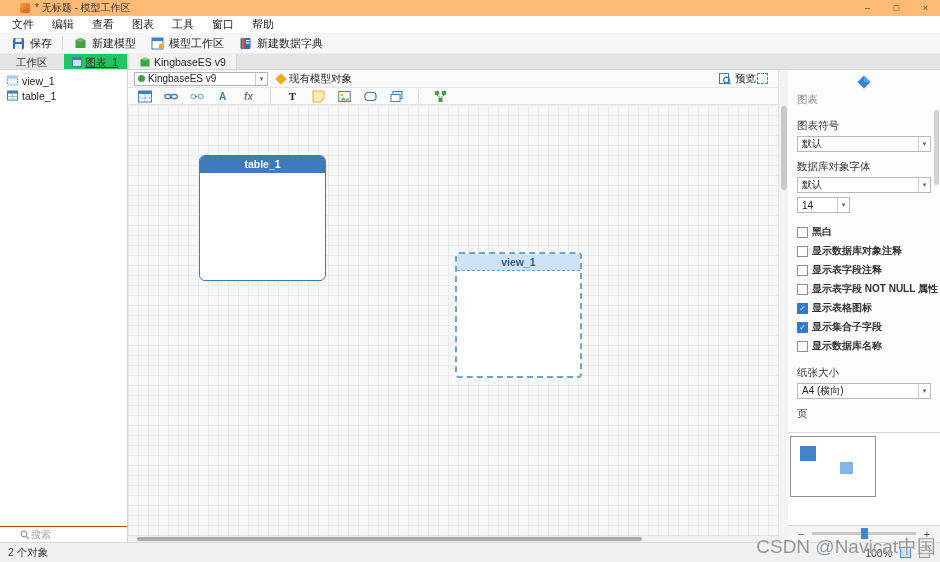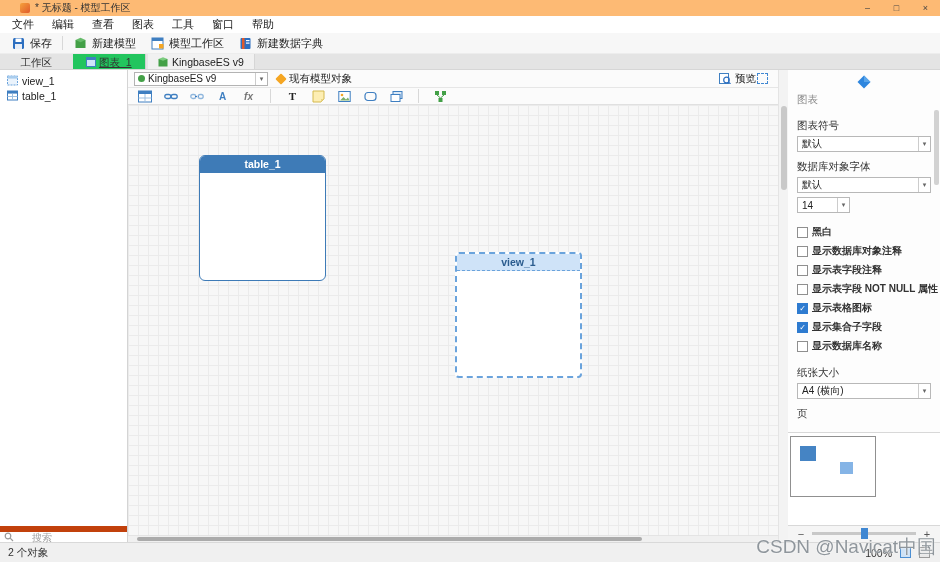--- a/index.html
+++ b/index.html
@@ -19,34 +19,34 @@
   .menu-item{padding:0 9px;line-height:17px;font-size:11px;color:#222;}
 
   
   .toolbar{height:21px;background:#f7f7f7;display:flex;align-items:center;padding-left:4px;border-bottom:1px solid #ededed;}
   .tb-btn{display:flex;align-items:center;gap:4px;padding:0 7px;height:21px;font-size:11px;color:#222;}
   .tb-sep{width:1px;height:14px;background:#d8d8d8;margin:0 3px;}
   .tb-btn svg{display:block;}
 
   
   .tabrow{height:16px;background:#e4e4e4;display:flex;border-bottom:1px solid #d6d6d6;}
-  .left-tabs{width:146px;display:flex;border-right:1px solid #cfcfcf;flex:0 0 auto;}
+  .left-tabs{width:128px;display:flex;border-right:1px solid #cfcfcf;flex:0 0 auto;}
   .ltab{flex:1;display:flex;align-items:center;justify-content:center;gap:3px;font-size:10.5px;color:#333;line-height:16px;}
   .ltab.active{background:#22c55e;text-decoration:underline;}
   .doc-tabs{flex:1;display:flex;padding-left:2px;}
   .dtab{display:flex;align-items:center;gap:4px;padding:0 10px;background:#f1f1f1;font-size:10.5px;color:#222;border-right:1px solid #d6d6d6;}
 
   
   .content{display:flex;height:472px;}
 
   
   .left-panel{width:128px;flex:0 0 auto;background:#fff;border-right:1px solid #d4d4d4;display:flex;flex-direction:column;}
   .tree{flex:1;padding-top:3px;}
   .tree-row{height:15px;display:flex;align-items:center;gap:4px;padding-left:7px;font-size:10.5px;color:#222;}
-  .searchbox{height:16px;border-top:6px solid #c2410c;display:flex;align-items:center;gap:18px;padding:0 4px;}
+  .searchbox{height:16px;border-top:1px solid #c2410c;display:flex;align-items:center;gap:1px;padding:0 20px;}
   .searchbox input{border:none;outline:none;flex:1;min-width:0;font-size:10px;font-family:inherit;color:#444;background:transparent;}
   .searchbox input::placeholder{color:#a0a0a0;}
 
   
   .main{flex:1;min-width:0;display:flex;flex-direction:column;background:#fff;}
   .bar1{height:18px;background:#fbfbfb;display:flex;align-items:center;gap:9px;padding:0 6px;border-bottom:1px solid #e6e6e6;}
   .db-select{width:134px;height:14px;border:1px solid #b3b3b3;background:#fff;display:flex;align-items:center;gap:3px;padding-left:3px;font-size:10px;color:#222;}
   .dot{width:7px;height:7px;border-radius:50%;background:#43a047;flex:0 0 auto;}
   .chev{margin-left:auto;width:12px;border-left:1px solid #ccc;text-align:center;color:#666;font-size:7px;line-height:12px;}
   .bar1-btn{display:flex;align-items:center;gap:4px;font-size:10.5px;color:#222;}

